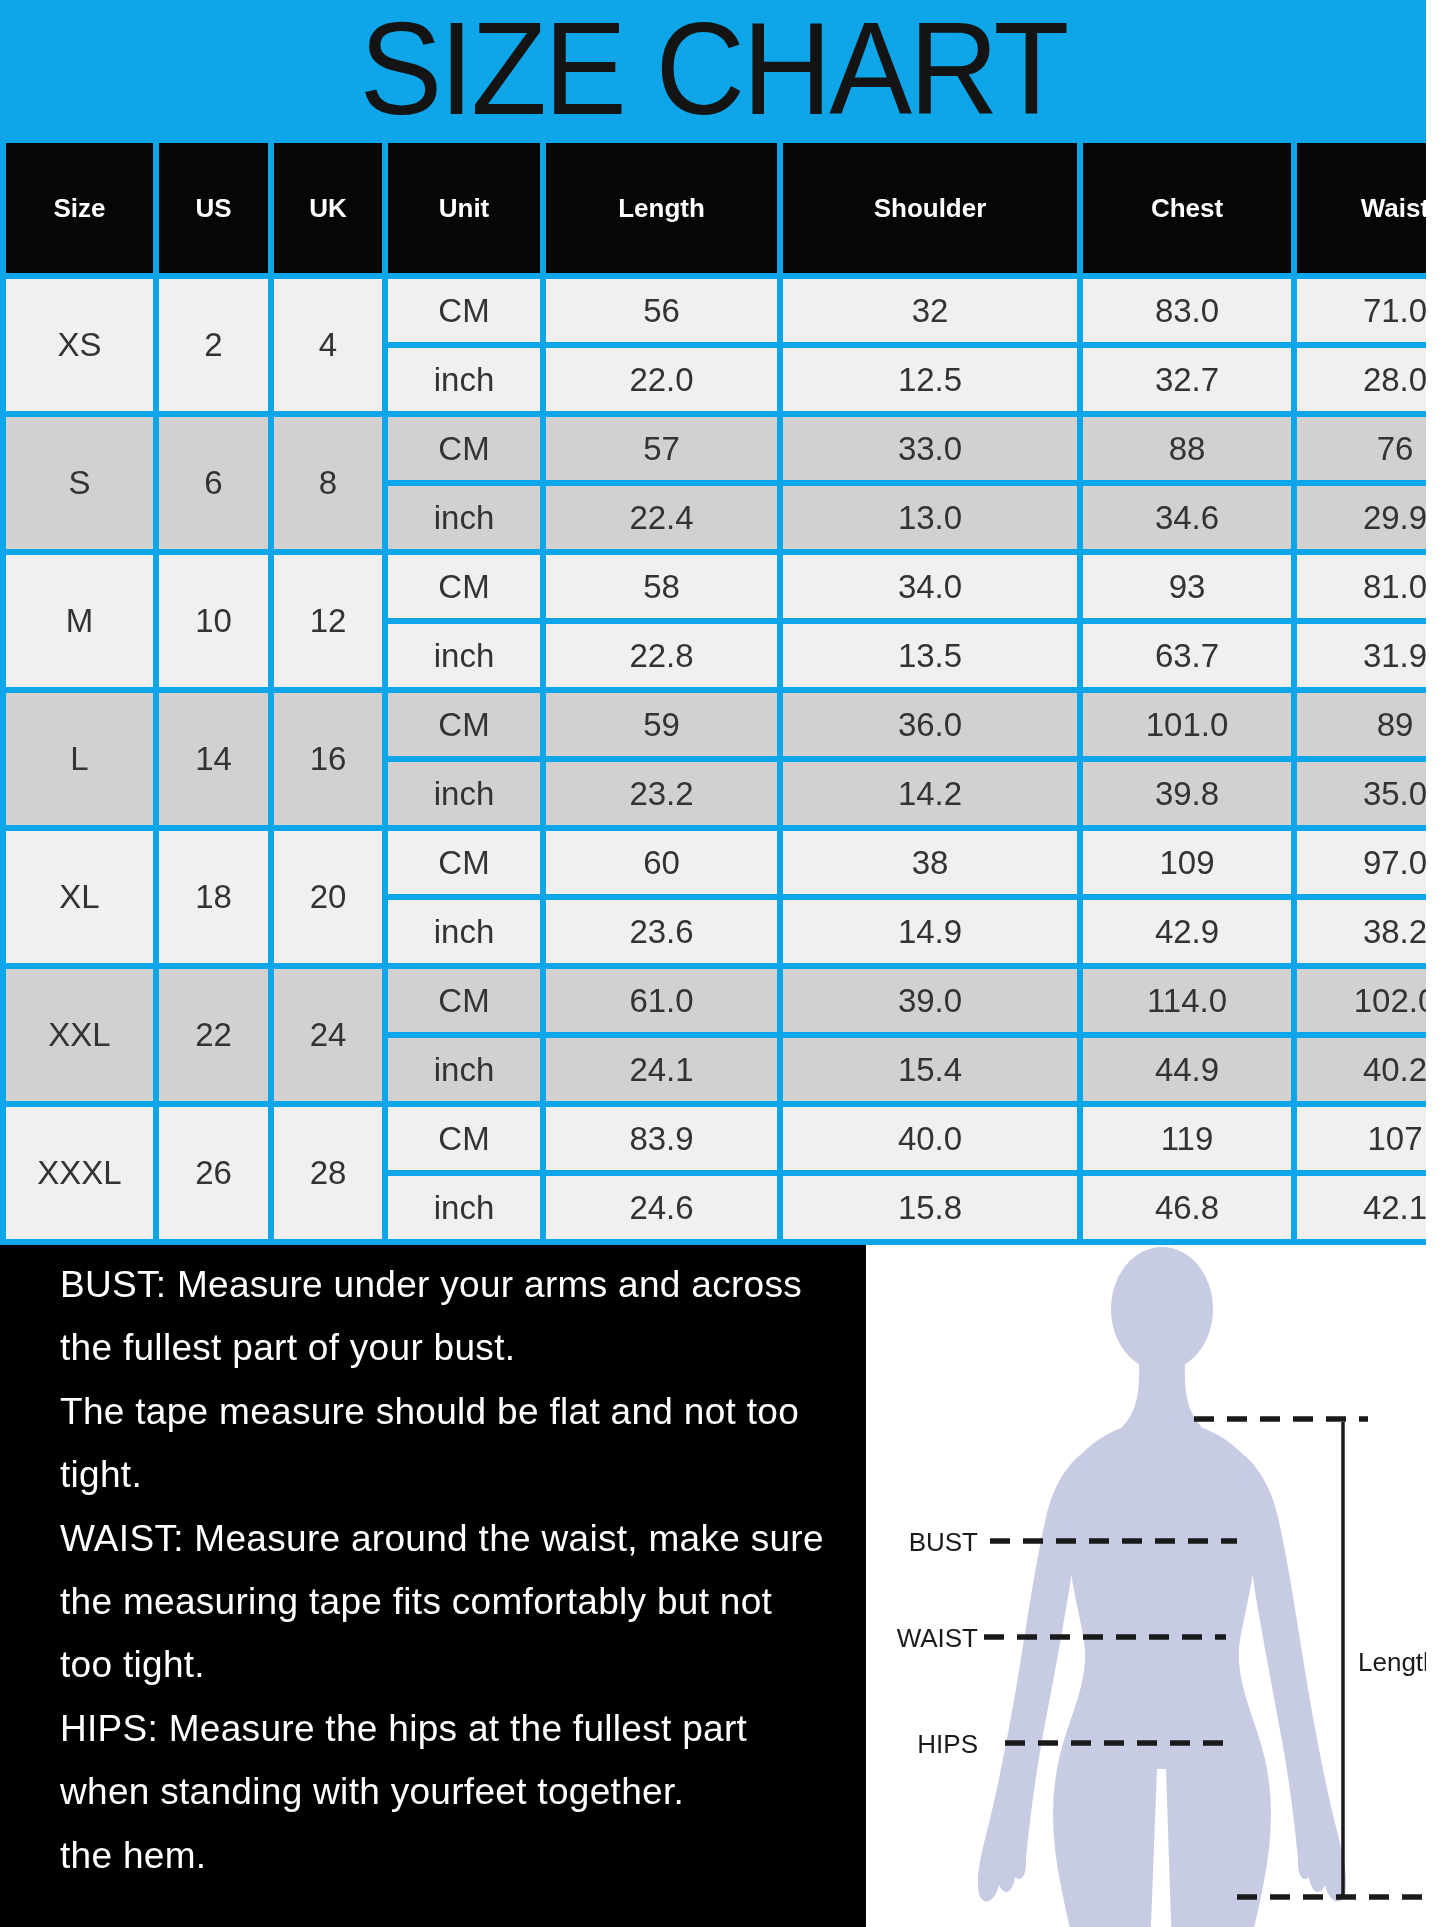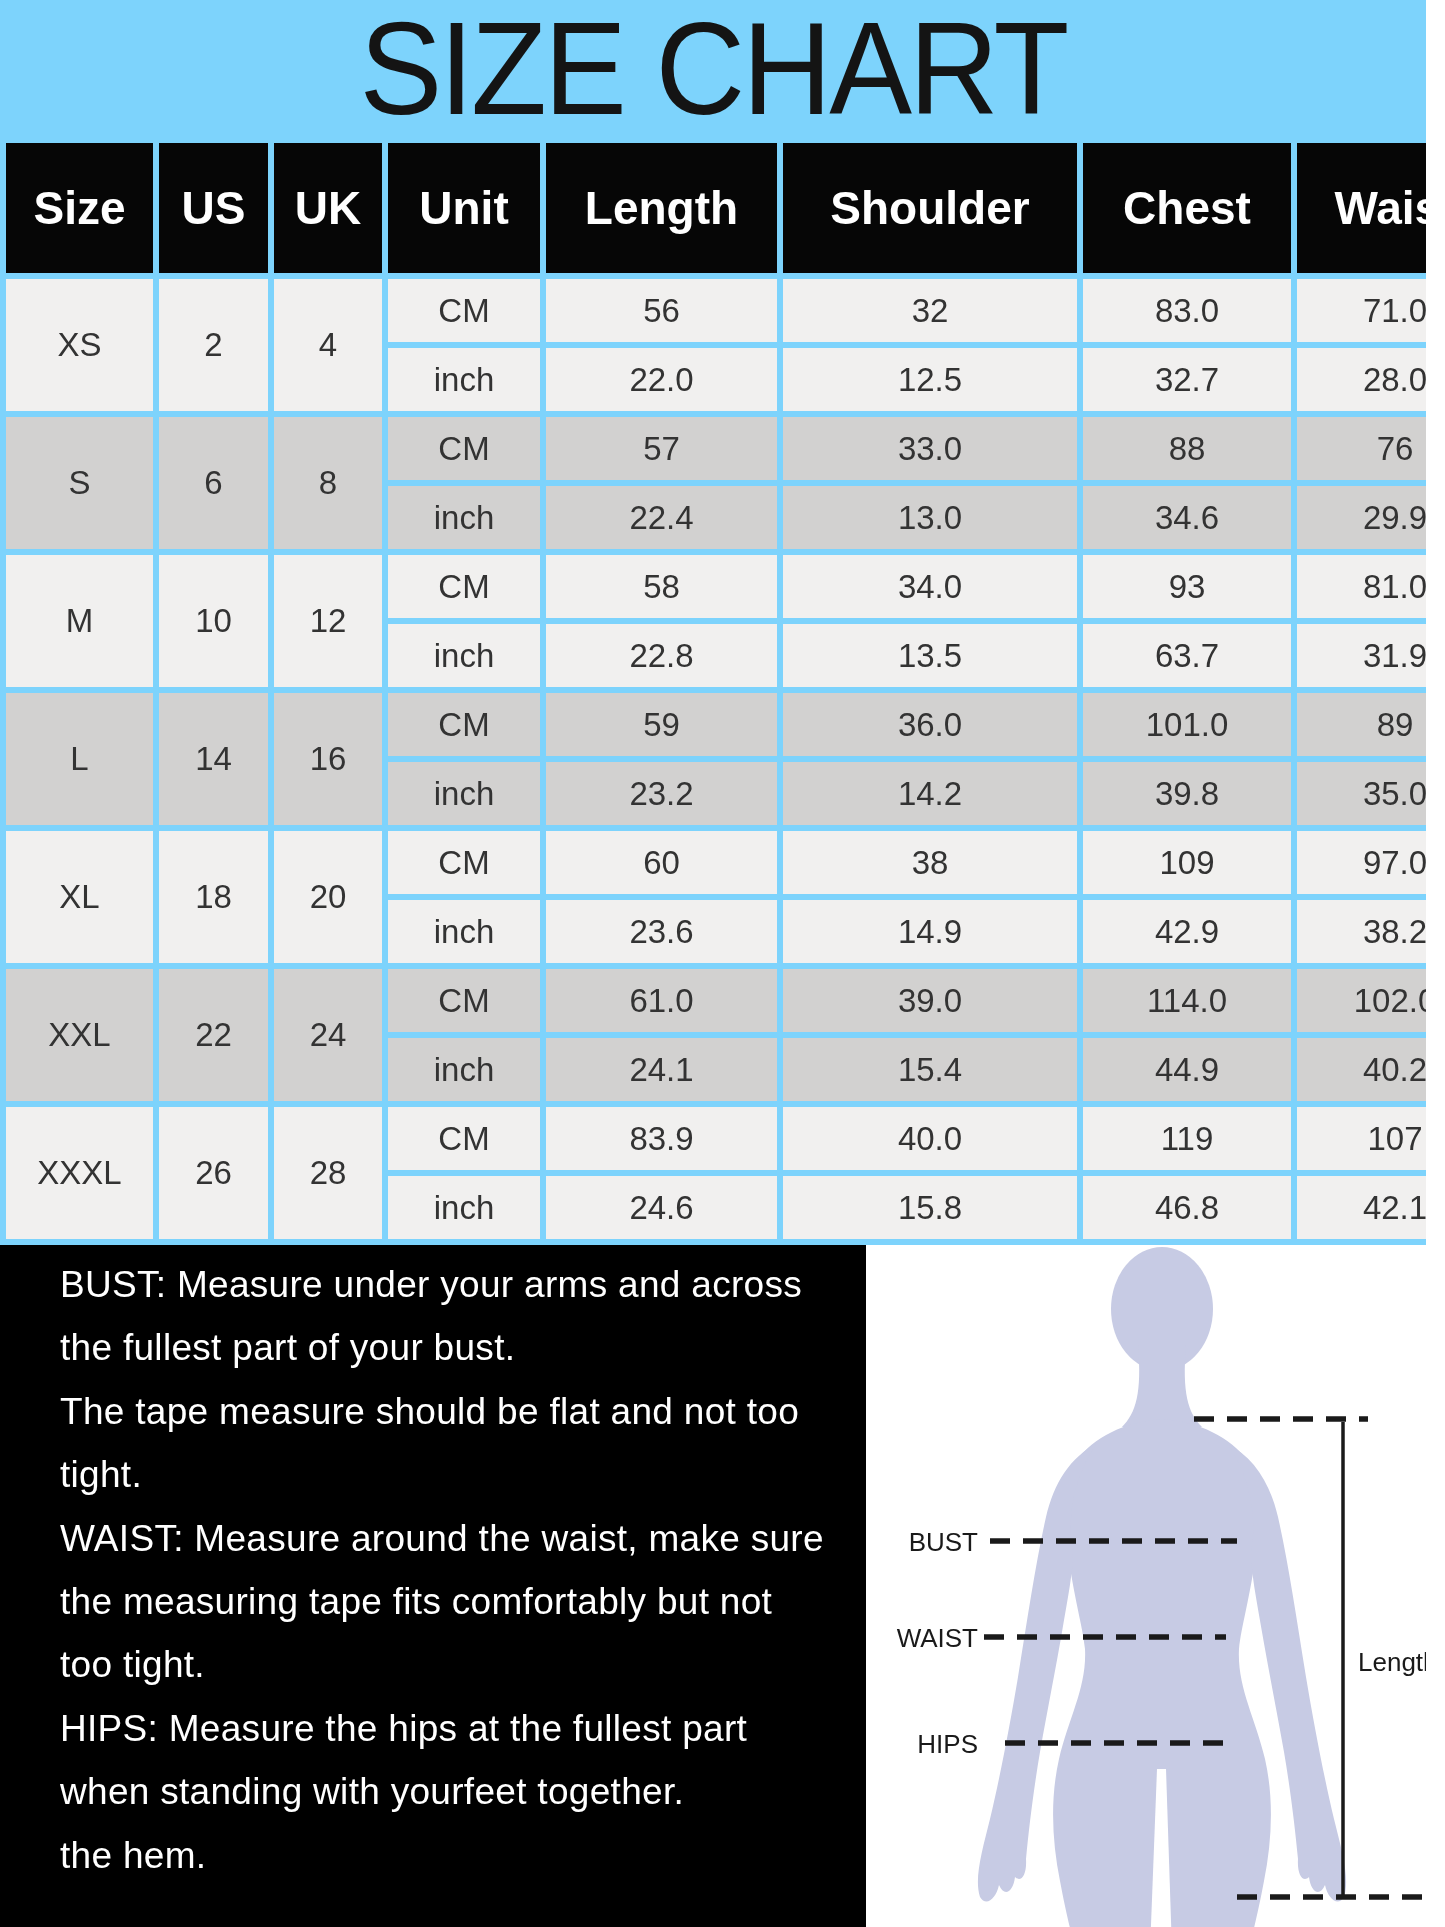--- a/index.html
+++ b/index.html
@@ -1,32 +1,32 @@
 <!DOCTYPE html>
 <html style="--title-color: #141414; --header-bg: #060606; --header-text: #ffffff; --row-light: #f1f0ef; --row-dark: #d2d1d0; --cell-text: #333333; --panel-bg: #000000; --panel-text: #ffffff; --silhouette: #c7cbe4; --diagram-line: #1a1a1a;"><head>
 <meta charset="utf-8">
 <style>
   html,body{margin:0;padding:0;background:#ffffff;}
   .page{
-    width:1426px;height:1927px;background:#7dd3fc;overflow:hidden;position:relative;
+    width:1426px;height:1927px;background:#0ea5e9;overflow:hidden;position:relative;
     font-family:"Liberation Sans",sans-serif;
   }
   
   .title{
     margin:0;height:137px;display:flex;align-items:center;justify-content:center;
     font-size:132px;line-height:137px;font-weight:400;letter-spacing:-3px;
     color:var(--title-color);transform:scaleX(.94);
   }
   
   table.size-table{
     width:1445px;table-layout:fixed;border-collapse:separate;border-spacing:6px;
   }
   table.size-table th{
     background:var(--header-bg);color:var(--header-text);
-    height:128px;font-size:46px;font-weight:700;text-align:center;vertical-align:middle;
+    height:128px;font-size:26px;font-weight:700;text-align:center;vertical-align:middle;
   }
   table.size-table td{
     height:61px;text-align:center;vertical-align:middle;
     font-size:33px;color:var(--cell-text);
   }
   tr.group-light td{background:var(--row-light);}
   tr.group-dark td{background:var(--row-dark);}
   
   .bottom{display:flex;height:706px;}
   .panel{

